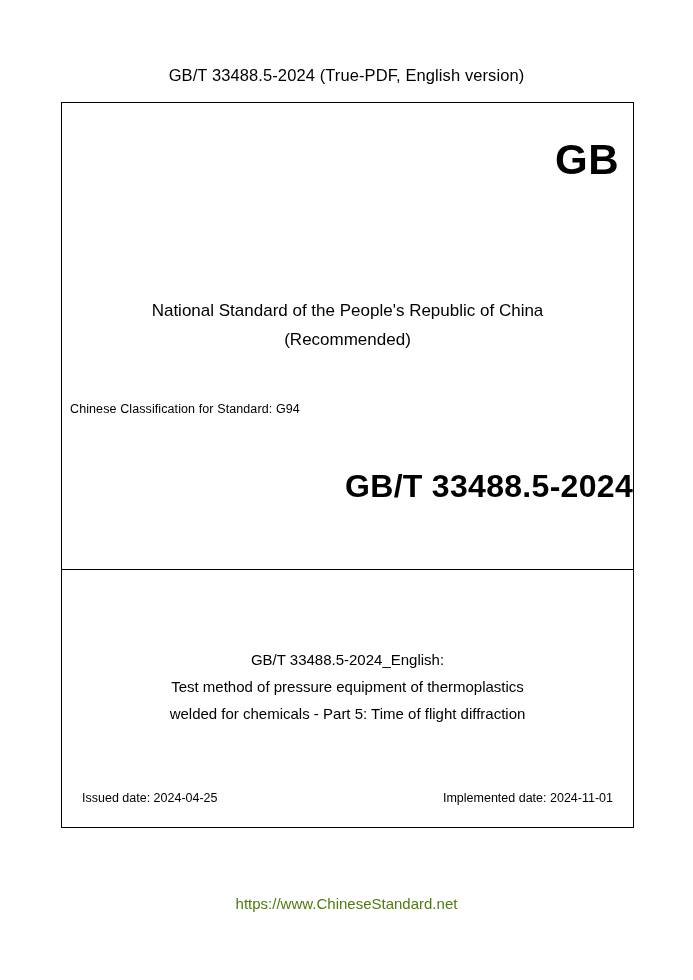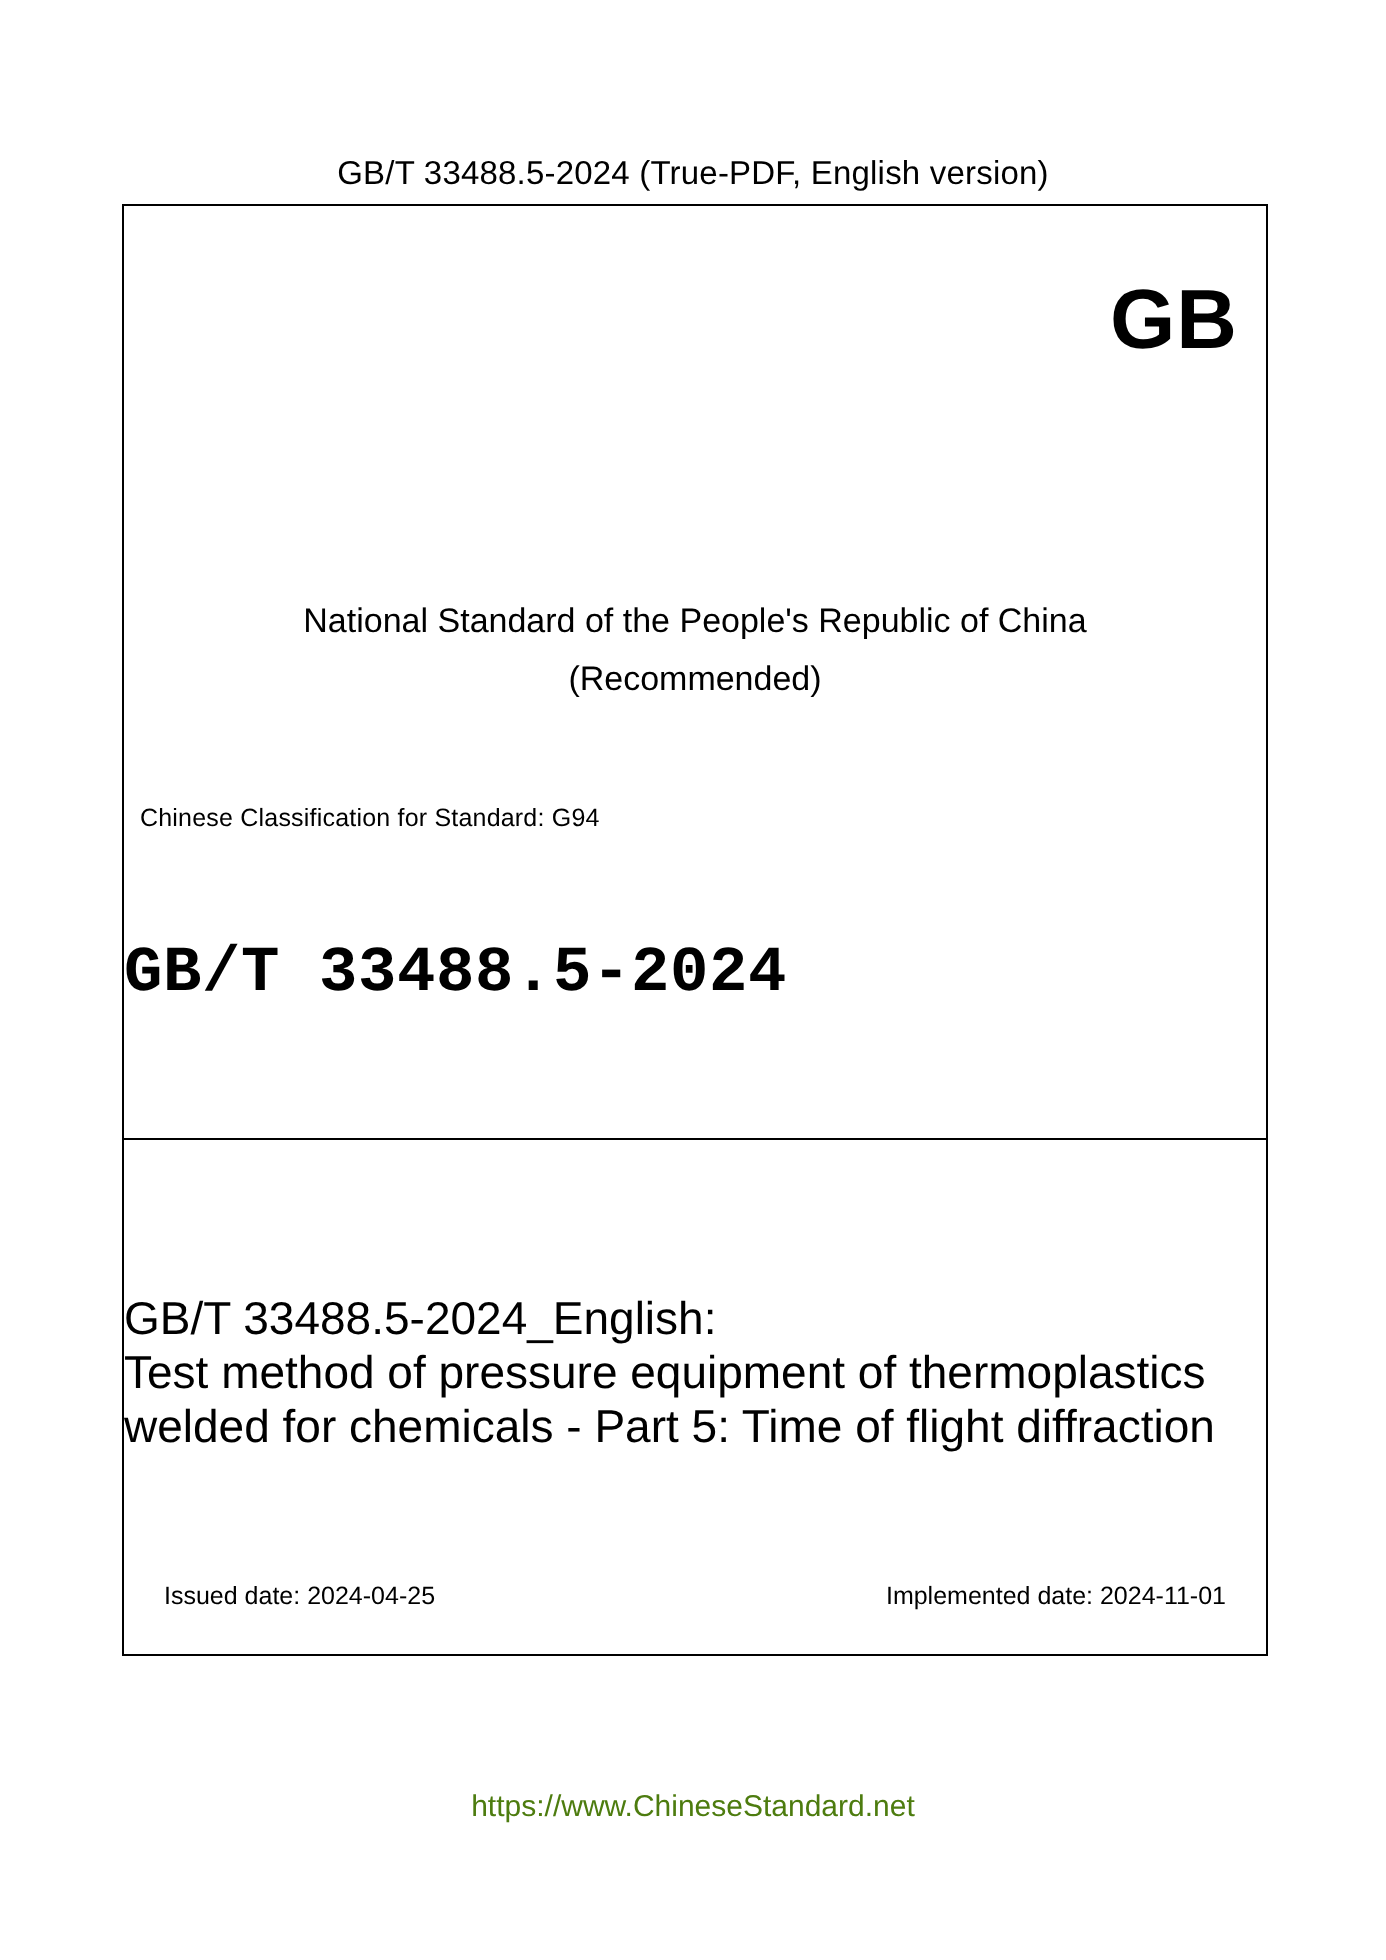--- a/index.html
+++ b/index.html
@@ -13,21 +13,21 @@
     font-family: "Liberation Sans", sans-serif;
     color: #000000;
     position: relative;
     overflow: hidden;
   }
 
   .page {
     width: 693px;
     height: 980px;
     box-sizing: border-box;
-    padding: 12px;
+    padding: 0;
     position: relative;
   }
 
   .doc-header {
     text-align: center;
     font-size: 16.5px;
     color: #000;
     padding-top: 66px;
     letter-spacing: 0.1px;
   }
@@ -80,38 +80,37 @@
   }
 
   .classification {
     font-size: 12.5px;
     margin-top: 48px;
     margin-left: 8px;
     letter-spacing: 0.1px;
   }
 
   .std-number {
-    text-align: left;
+    text-align: right;
     font-size: 32px;
     font-weight: bold;
     margin-top: 52px;
     letter-spacing: 0.3px;
-    font-family: Liberation Mono, monospace;
   }
 
   .section-mid {
     position: relative;
     border-top: 1.3px solid #000;
     height: 258px;
     box-sizing: border-box;
   }
 
   .eng-title {
-    text-align: left;
-    font-size: 23px;
+    text-align: center;
+    font-size: 15px;
     line-height: 27px;
     padding-top: 76px;
   }
 
   .dates-row {
     position: absolute;
     left: 0;
     right: 0;
     bottom: 22px;
     font-size: 12.5px;

